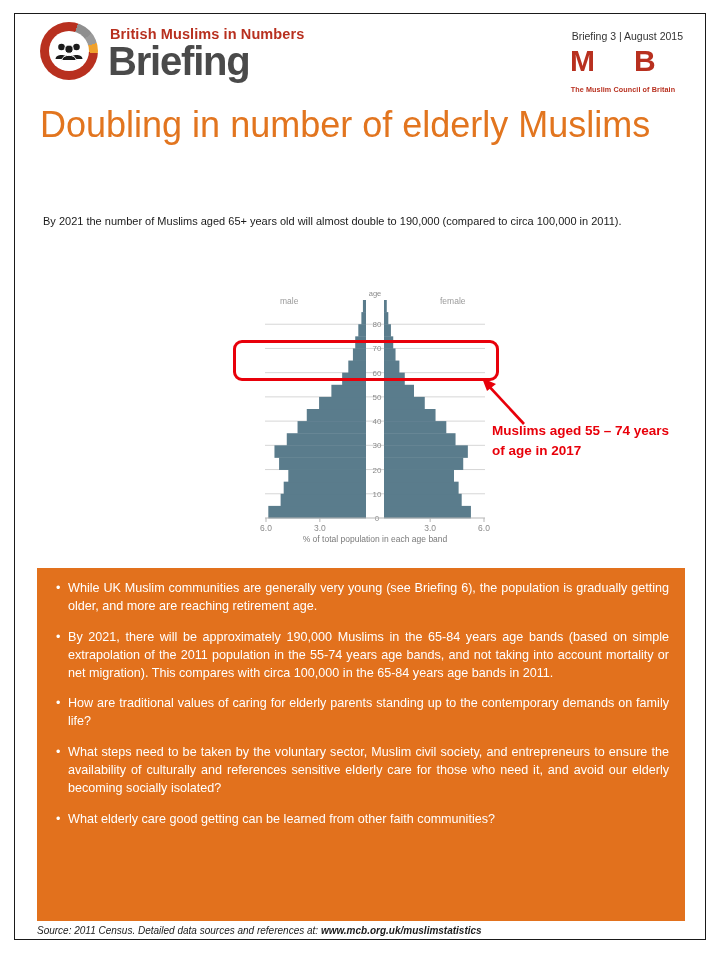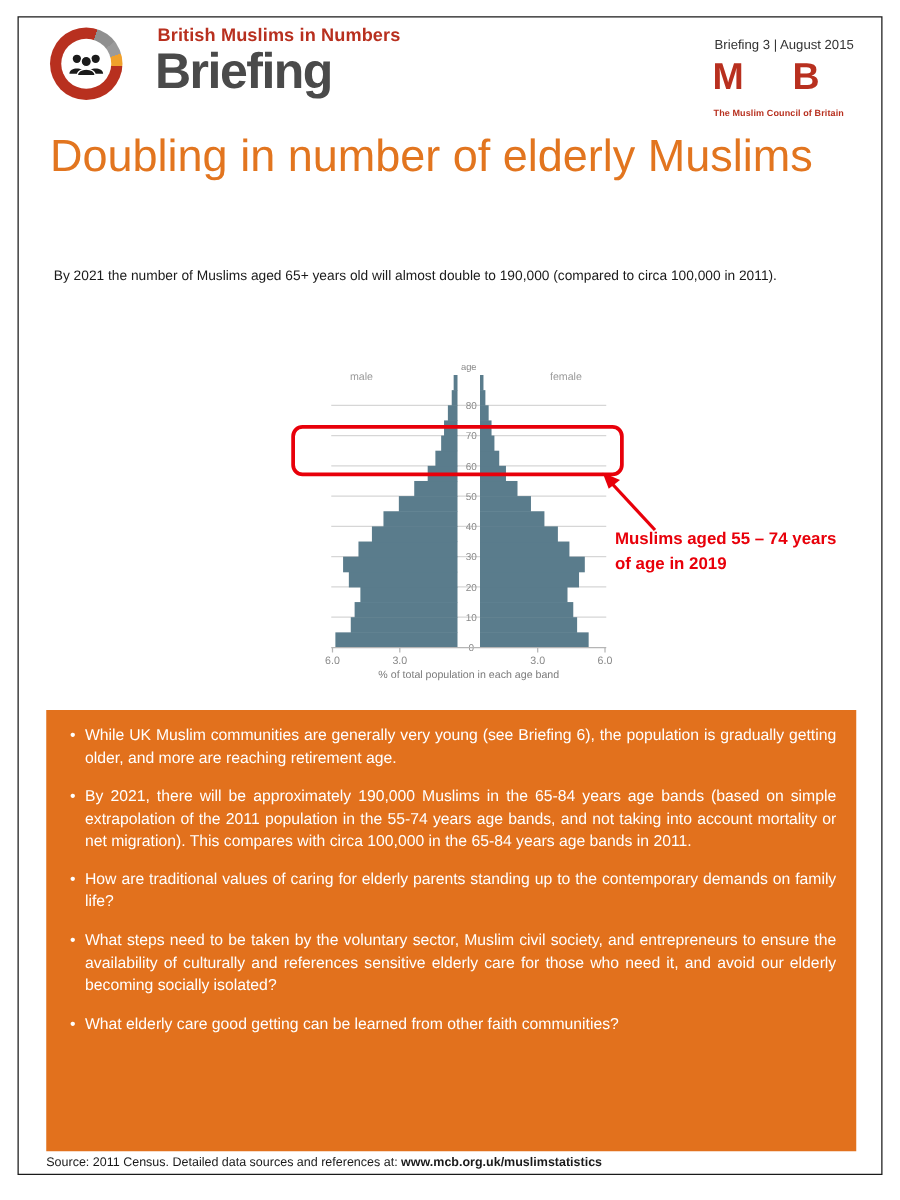--- a/index.html
+++ b/index.html
@@ -24,21 +24,21 @@
   }
 
   
   #header {
     position: absolute;
     left: 15px; top: 14px;
     width: 690px; height: 84px;
   }
   .logo-wrap {
     position: absolute; left: 25px; top: 8px;
-    display: flex; align-items: flex-start; gap: 26px;
+    display: flex; align-items: flex-end; gap: 10px;
   }
   .ring {
     position: relative;
     width: 58px; height: 58px;
     border-radius: 50%;
     background:
       conic-gradient(from 18deg,
         #8f8f8f 0deg 34deg,
         #9a9a9a 34deg 56deg,
         #f0a12c 56deg 76deg,
@@ -171,20 +171,21 @@
   .bullet .btext {
     flex: 1;
     text-align: justify;
   }
   #source {
     position: absolute;
     left: 37px; top: 925px;
     width: 650px;
     font-size: 10px;
     color: #1a1a1a;
+    font-style: italic;
   }
   #source b { font-weight: bold; }
 </style>
 </head>
 <body>
 
 <div id="page">
   <div id="frame"></div>
 
   <div id="header">
@@ -304,21 +305,21 @@
     </svg>
   </div>
 
   <div id="redbox"></div>
 
   <svg id="arrow-svg" viewBox="0 0 70 50">
     <line x1="44" y1="46" x2="6" y2="5" stroke="#e8000a" stroke-width="2.6"></line>
     <path d="M2 0 L16 6 L7 13 Z" fill="#e8000a"></path>
   </svg>
 
-  <div id="annotation">Muslims aged 55 – 74 years of age in 2019</div>
+  <div id="annotation">Muslims aged 55 – 74 years of age in 2017</div>
 
   <div id="panel">
     <div id="bullets">
         <div class="bullet">
           <span class="dot">•</span>
           <span class="btext">While UK Muslim communities are generally very young (see Briefing 6), the population is gradually getting older, and more are reaching retirement age.</span>
         </div>
         <div class="bullet">
           <span class="dot">•</span>
           <span class="btext">By 2021, there will be approximately 190,000 Muslims in the 65-84 years age bands (based on simple extrapolation of the 2011 population in the 55-74 years age bands, and not taking into account mortality or net migration). This compares with circa 100,000 in the 65-84 years age bands in 2011.</span>

